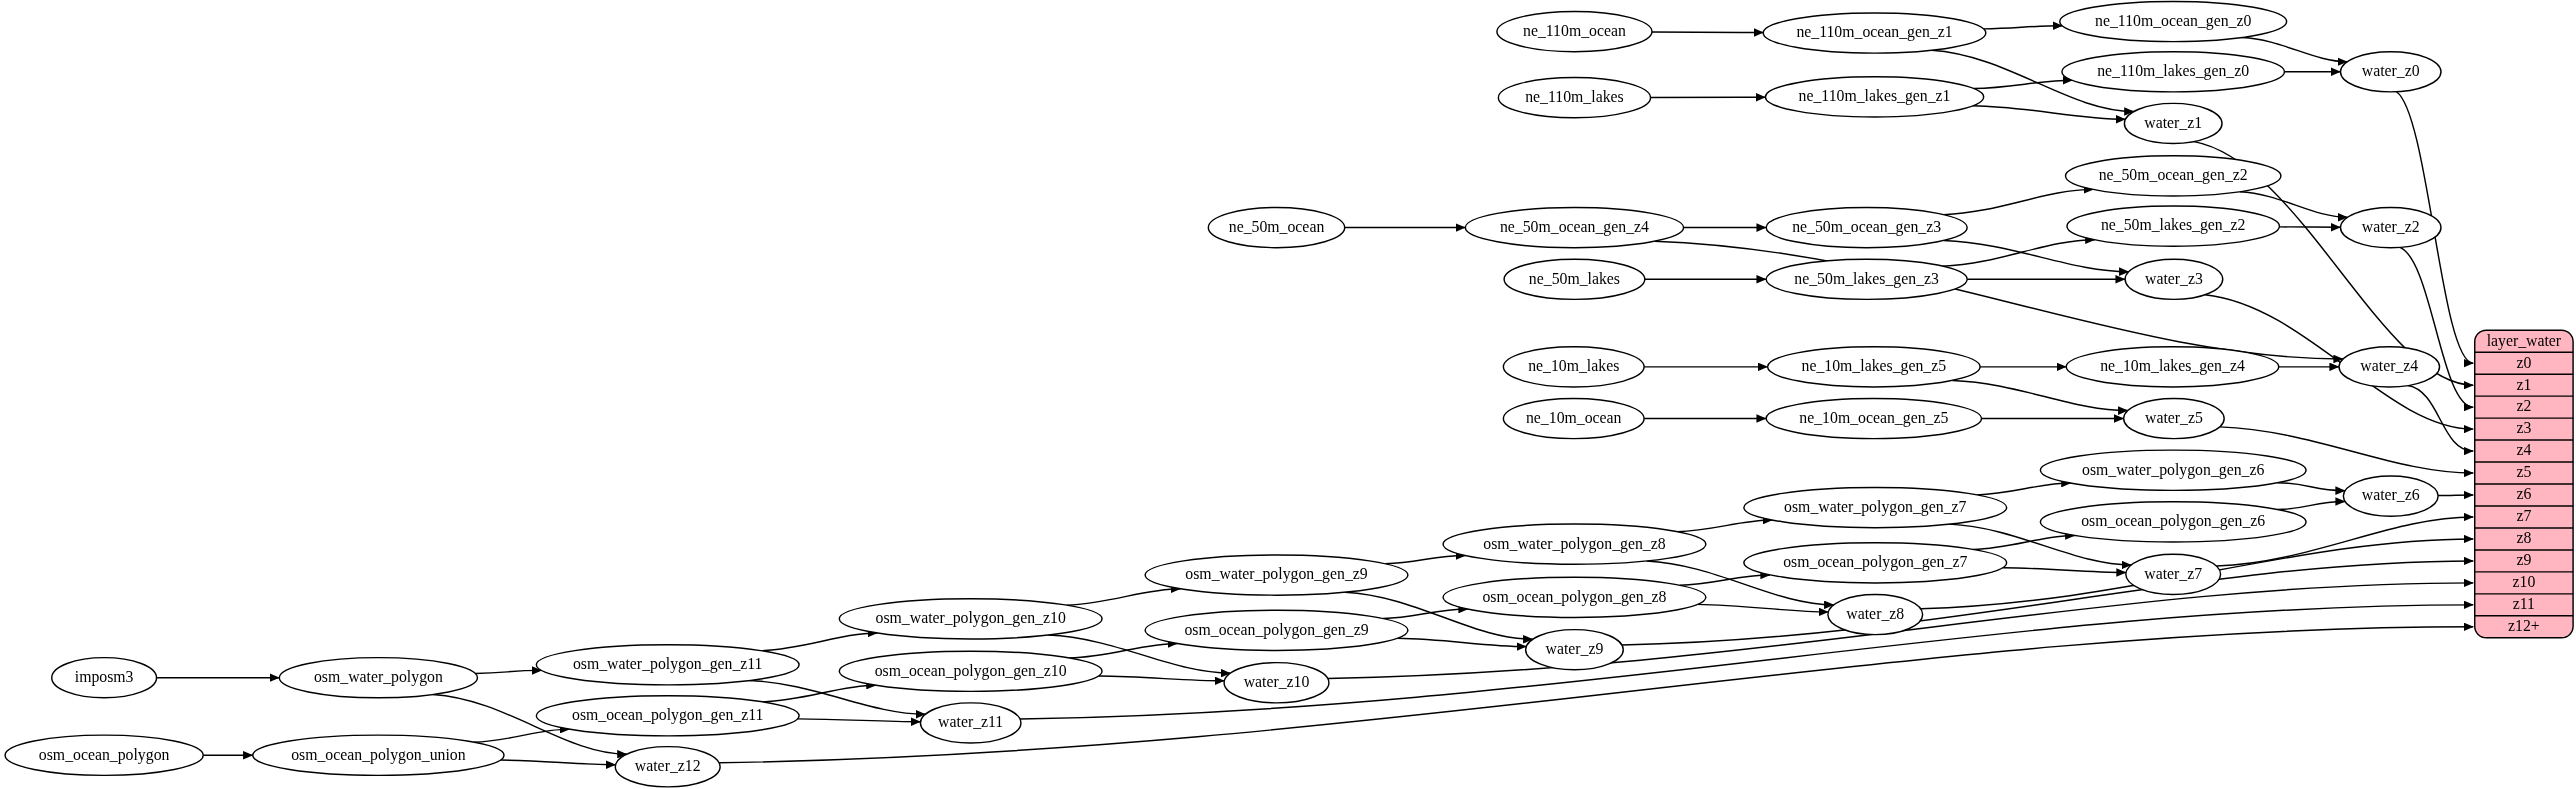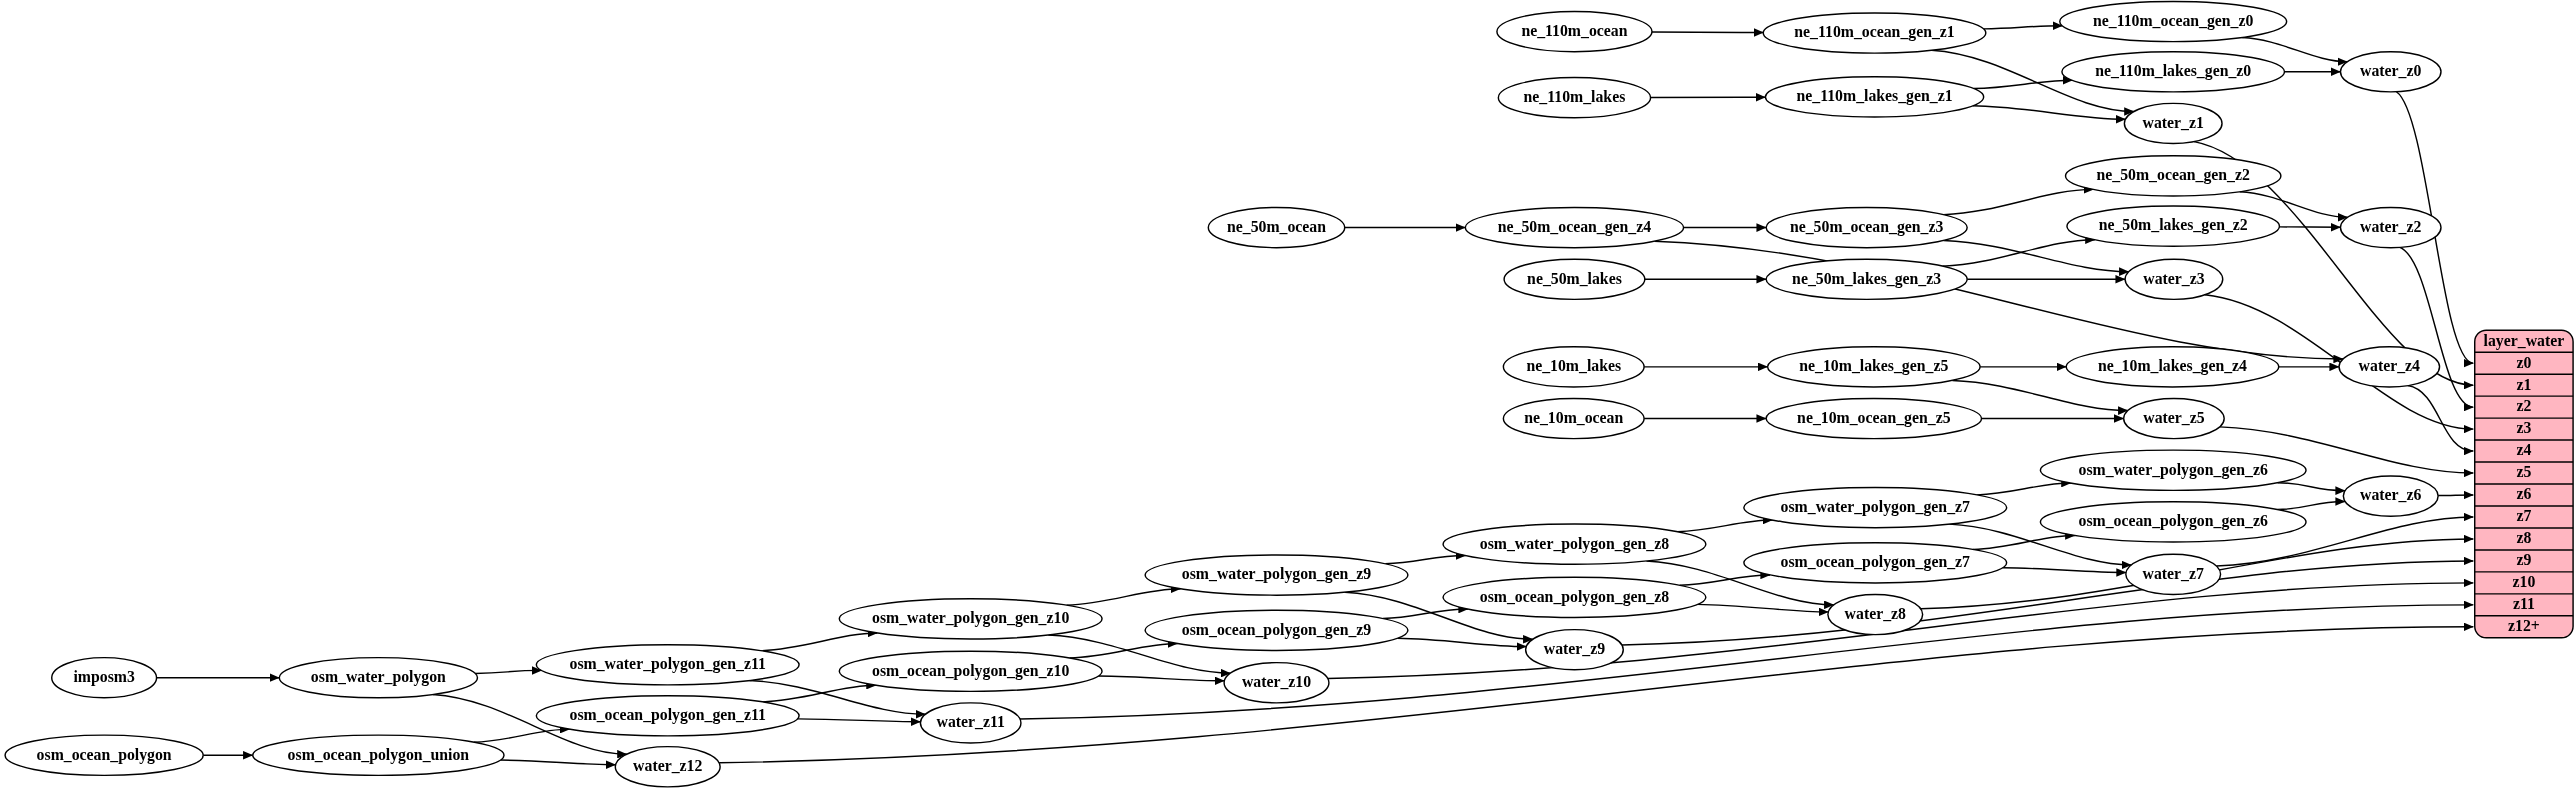--- a/index.html
+++ b/index.html
@@ -1,16 +1,16 @@
 <!DOCTYPE html>
 <html style="font-size:11.5px"><head>
 <meta charset="utf-8">
 <style>
   html,body{margin:0;padding:0;background:#ffffff;}
-  .canvas{position:relative;width:2576px;height:789px;background:#ffffff;overflow:hidden;font-weight:bold;}
+  .canvas{position:relative;width:2576px;height:789px;background:#ffffff;overflow:hidden;}
   svg{display:block;}
   text{font-family:"Liberation Serif","DejaVu Serif",serif;}
 </style>
 </head>
 <body>
 
 <div class="canvas">
   <svg id="graph" xmlns="http://www.w3.org/2000/svg" width="2576" height="789" viewBox="0 0 3588 1099">
       <rect x="0" y="0" width="3588" height="1099" fill="#ffffff"></rect>
       <defs>

